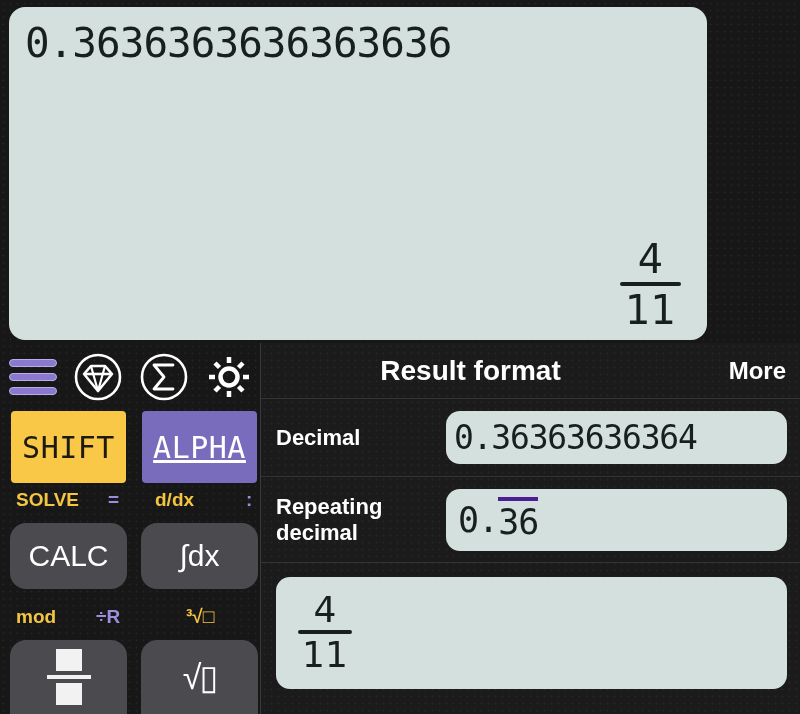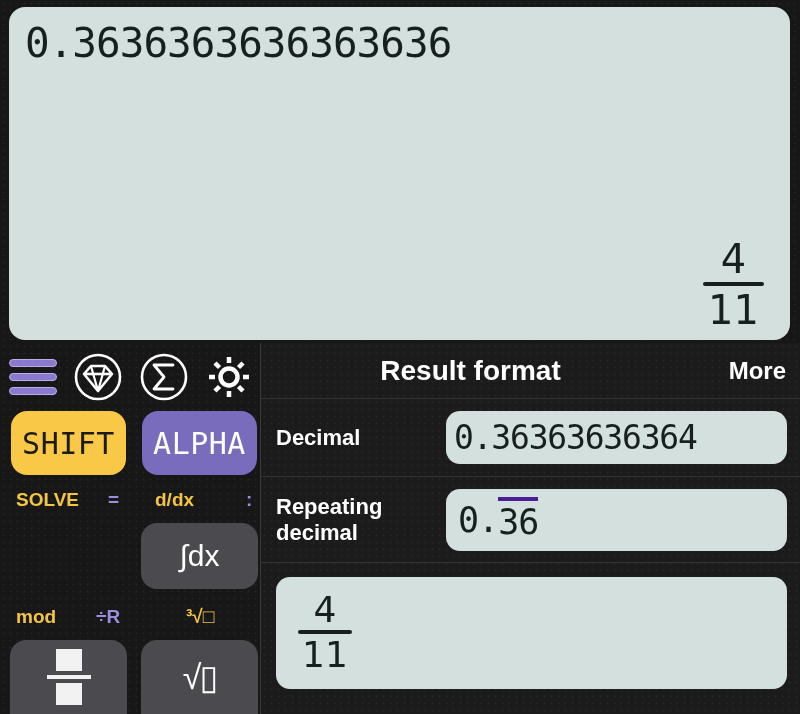--- a/index.html
+++ b/index.html
@@ -18,21 +18,21 @@
     background-size: 7px 7px;
     font-family: "Liberation Sans", sans-serif;
     -webkit-font-smoothing: antialiased;
   }
 
   
   #display {
     position: absolute;
     left: 9px;
     top: 7px;
-    width: 781px;
+    width: 698px;
     height: 333px;
     background: #d4e0de;
     border-radius: 16px;
     box-sizing: border-box;
   }
   #display-main {
     position: absolute;
     left: 16px;
     top: 12px;
     font-family: "DejaVu Sans Mono", monospace;
@@ -113,38 +113,39 @@
     position: absolute;
     left: 0;
     top: 68px;
     width: 262px;
     height: 66px;
   }
   .key-mod {
     position: absolute;
     top: 0;
     width: 115px;
-    height: 64px;
-    border-radius: 16px;
+    height: 72px;
+    border-radius: 4px;
     display: flex;
     align-items: center;
     justify-content: center;
     font-size: 30px;
     font-family: "DejaVu Sans Mono", monospace;
     letter-spacing: 0.5px;
   }
   #key-shift {
     left: 11px;
     background: #f8c846;
     color: #1d1a12;
   }
   #key-alpha {
     left: 142px;
     background: #7a6cbd;
     color: #ffffff;
+    text-decoration: underline;
   }
 
   
   .labels {
     position: absolute;
     left: 0;
     width: 262px;
     height: 26px;
     font-size: 19px;
     font-weight: bold;
@@ -366,20 +367,21 @@
       <div class="key-mod" id="key-alpha">ALPHA</div>
     </div>
 
     <div class="labels" id="labels-1">
       <span class="lbl yellow" id="lbl-solve">SOLVE</span>
       <span class="lbl purple" id="lbl-eq">=</span>
       <span class="lbl yellow" id="lbl-ddx">d/dx</span>
       <span class="lbl purple" id="lbl-colon">:</span>
     </div>
 
+    <div class="key-dark" id="key-calc">CALC</div>
     <div class="key-dark" id="key-intdx">∫dx</div>
 
     <div class="labels" id="labels-2">
       <span class="lbl yellow" id="lbl-mod">mod</span>
       <span class="lbl purple" id="lbl-divr">÷R</span>
       <span class="lbl yellow" id="lbl-cbrt">³√□</span>
     </div>
 
     <div class="key-dark" id="key-frac">
       <span class="glyph-frac">

